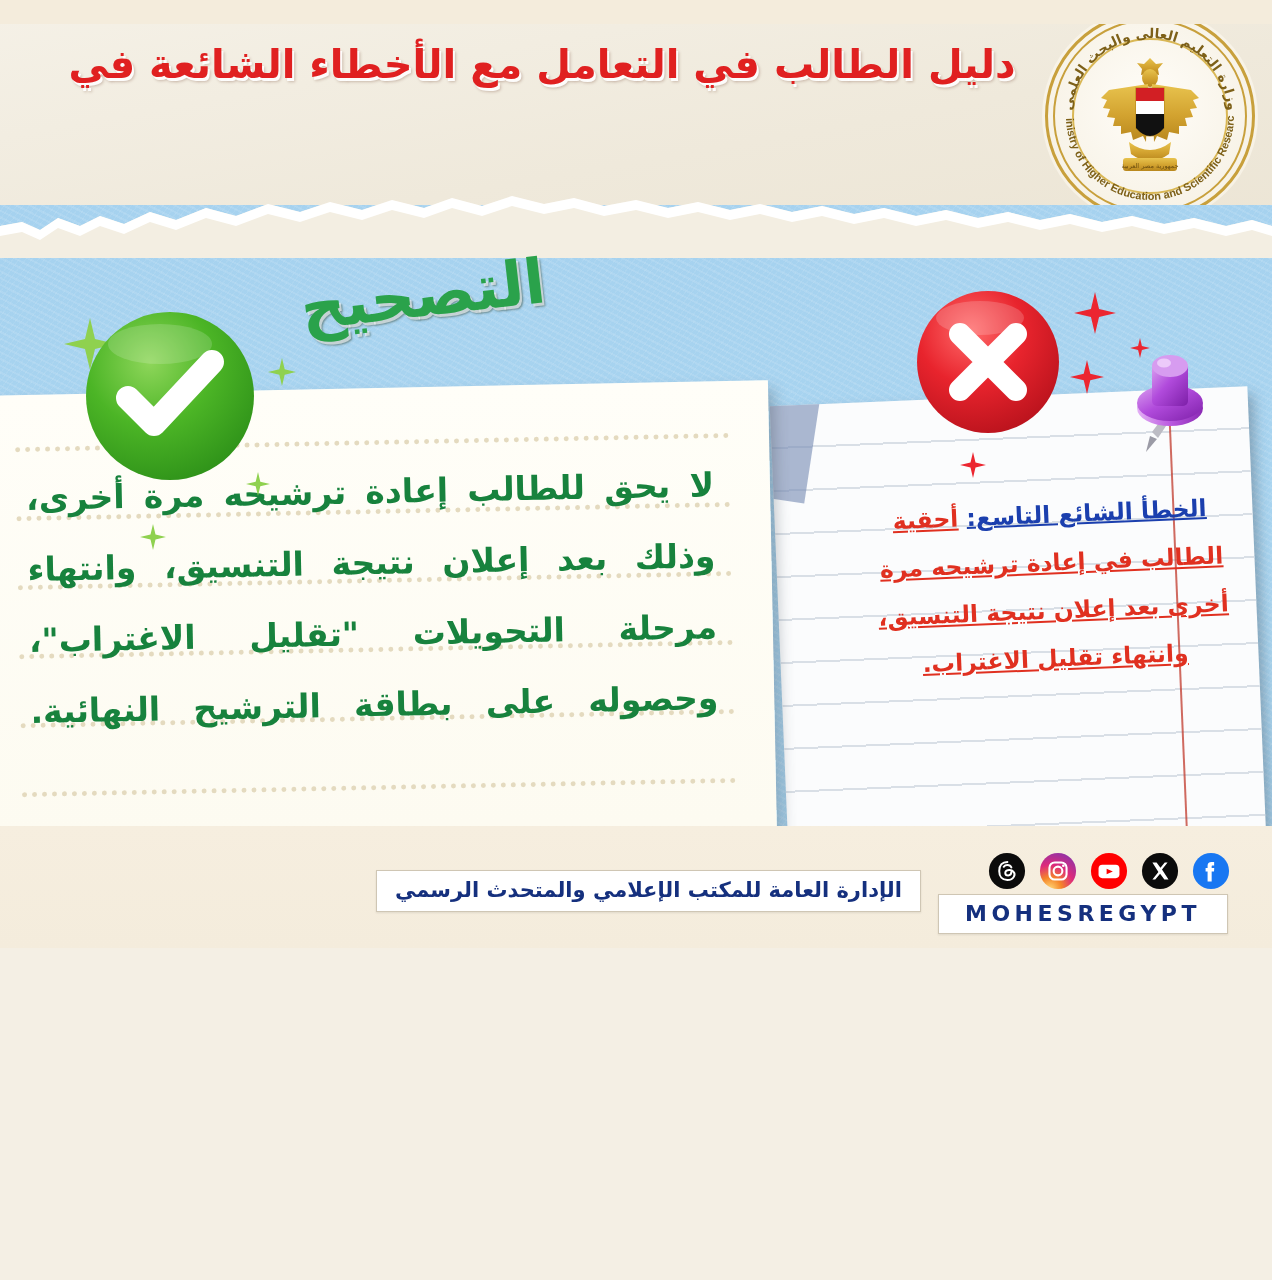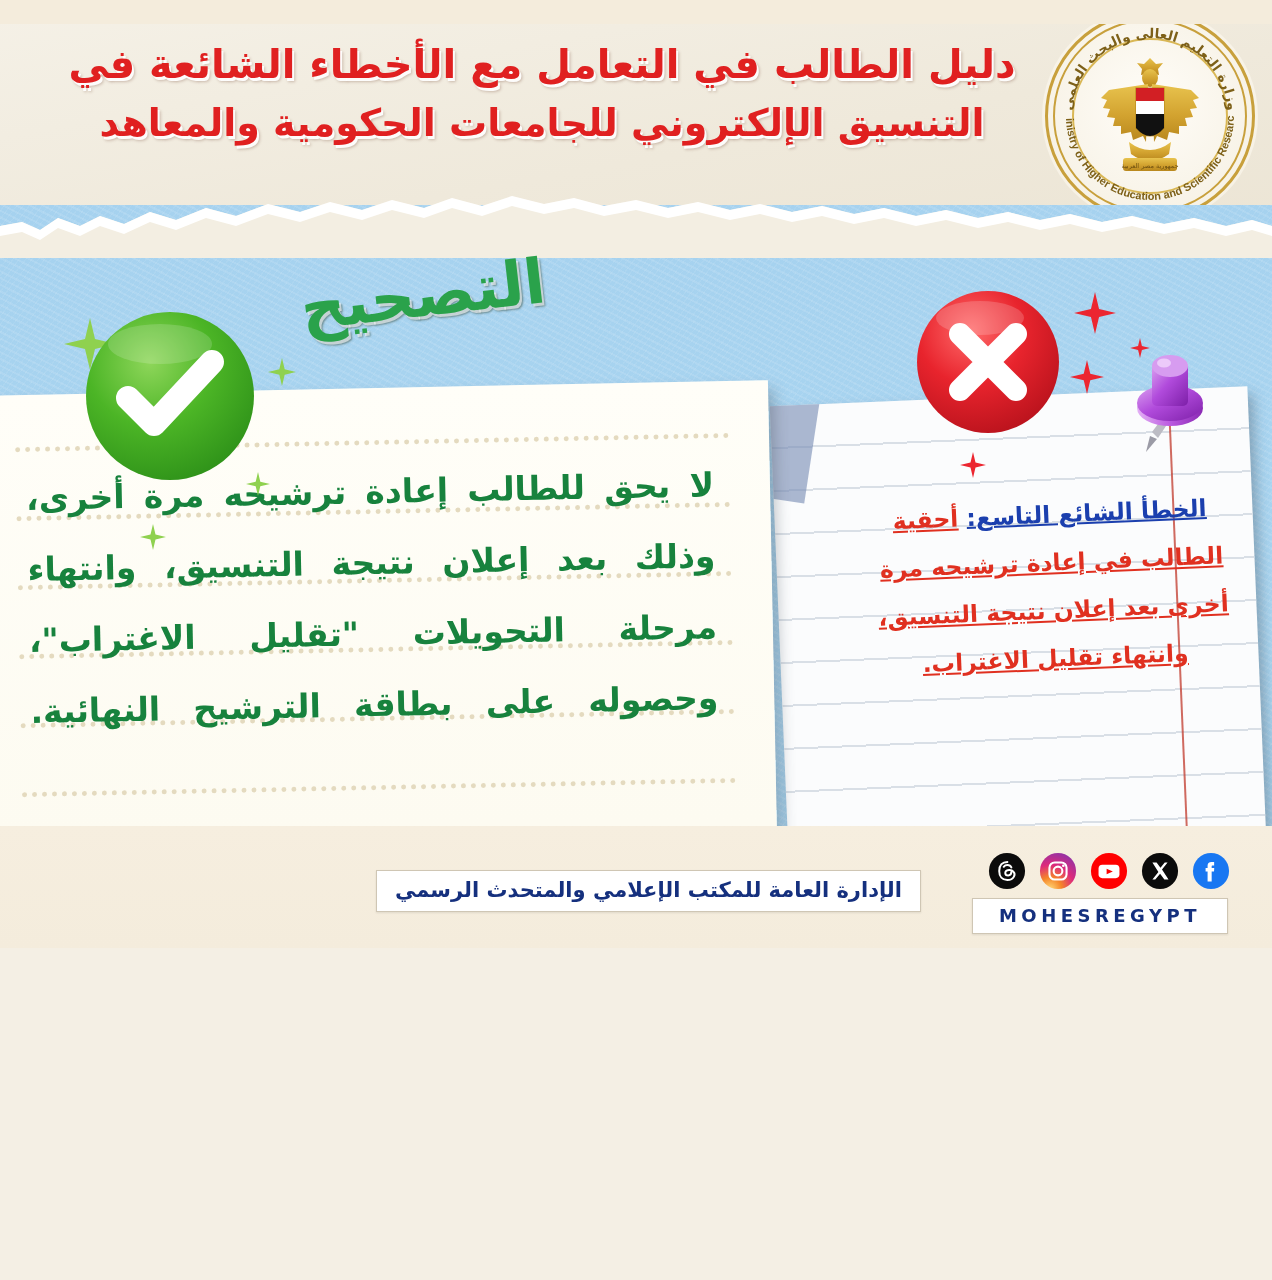--- a/index.html
+++ b/index.html
@@ -164,36 +164,35 @@
     padding:7px 18px 9px 18px;
     direction:rtl;
     font-size:21px; font-weight:bold; color:#15307e;
     letter-spacing:-0.3px;
     box-shadow:0 1px 2px rgba(0,0,0,.09);
   }
   .handle-badge {
     position:absolute; right:44px; bottom:14px;
     background:#ffffff; border:1px solid #cfc6b4;
     padding:6px 26px 7px 26px;
-    font-size:18px; font-weight:bold; color:#15307e;
+    font-size:22px; font-weight:bold; color:#15307e;
     letter-spacing:4.5px;
     box-shadow:0 1px 2px rgba(0,0,0,.09);
   }
   .socials { position:absolute; right:42px; bottom:58px; display:flex; gap:13px; }
   .soc { width:38px; height:38px; border-radius:50%; display:block; }
 </style>
 </head>
 <body>
 
 <div id="stage">
 
   <div class="header">
     <div class="title-wrap">
       <div class="title-line l1">دليل الطالب في التعامل مع الأخطاء الشائعة في</div>
-      <div class="title-line l2">التنسيق  الإلكتروني  للجامعات  الحكومية  والمعاهد</div>
     </div>
 
     <div class="logo">
       <div class="ring r1"></div>
       <div class="ring r2"></div>
       <div class="ring r3"></div>
       <svg class="logo-arabic" viewBox="0 0 216 216">
         <defs>
           <path id="arcAr" d="M 30,108 A 78,78 0 0 1 186,108"></path>
           <path id="arcEn" d="M 24,108 A 84,84 0 0 0 192,108"></path>

